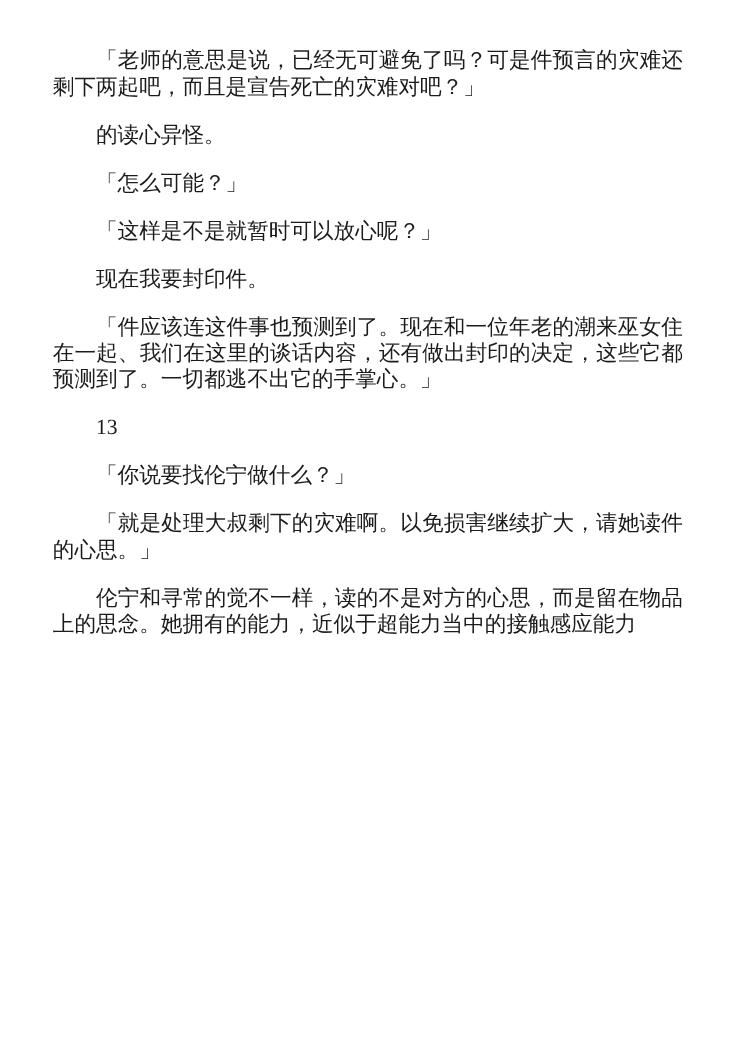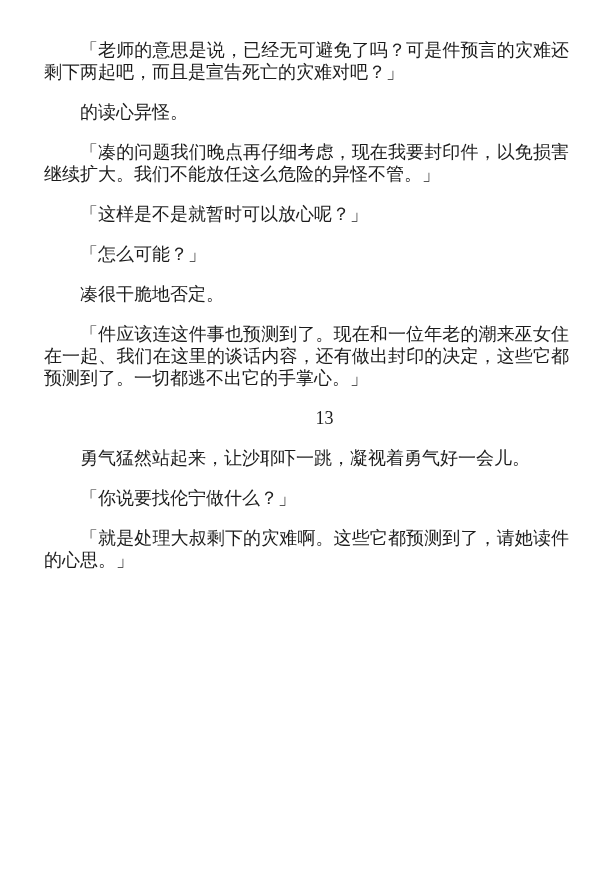--- a/index.html
+++ b/index.html
@@ -20,31 +20,30 @@
     line-height: 22px;
     color: #1b1b1b;
     text-align: justify;
   }
   .page p {
     margin: 0 0 18px 0;
     text-indent: 2em;
     word-break: break-all;
   }
   .page p.section-num {
-    text-align: center;
+    text-align: left;
   }
 </style>
 </head>
 <body>
 
 <div class="page">
   <p>「老师的意思是说，已经无可避免了吗？可是件预言的灾难还剩下两起吧，而且是宣告死亡的灾难对吧？」</p>
   <p>的读心异怪。</p>
-  <p>「凑的问题我们晚点再仔细考虑，现在我要封印件，以免损害继续扩大。我们不能放任这么危险的异怪不管。」</p>
+  <p>「怎么可能？」</p>
   <p>「这样是不是就暂时可以放心呢？」</p>
-  <p>「怎么可能？」</p>
-  <p>凑很干脆地否定。</p>
+  <p>现在我要封印件。</p>
   <p>「件应该连这件事也预测到了。现在和一位年老的潮来巫女住在一起、我们在这里的谈话内容，还有做出封印的决定，这些它都预测到了。一切都逃不出它的手掌心。」</p>
   <p class="section-num">13</p>
-  <p>勇气猛然站起来，让沙耶吓一跳，凝视着勇气好一会儿。</p>
   <p>「你说要找伦宁做什么？」</p>
-  <p>「就是处理大叔剩下的灾难啊。这些它都预测到了，请她读件的心思。」</p>
+  <p>「就是处理大叔剩下的灾难啊。以免损害继续扩大，请她读件的心思。」</p>
+  <p>伦宁和寻常的觉不一样，读的不是对方的心思，而是留在物品上的思念。她拥有的能力，近似于超能力当中的接触感应能力</p>
 </div>
 
 </body></html>

